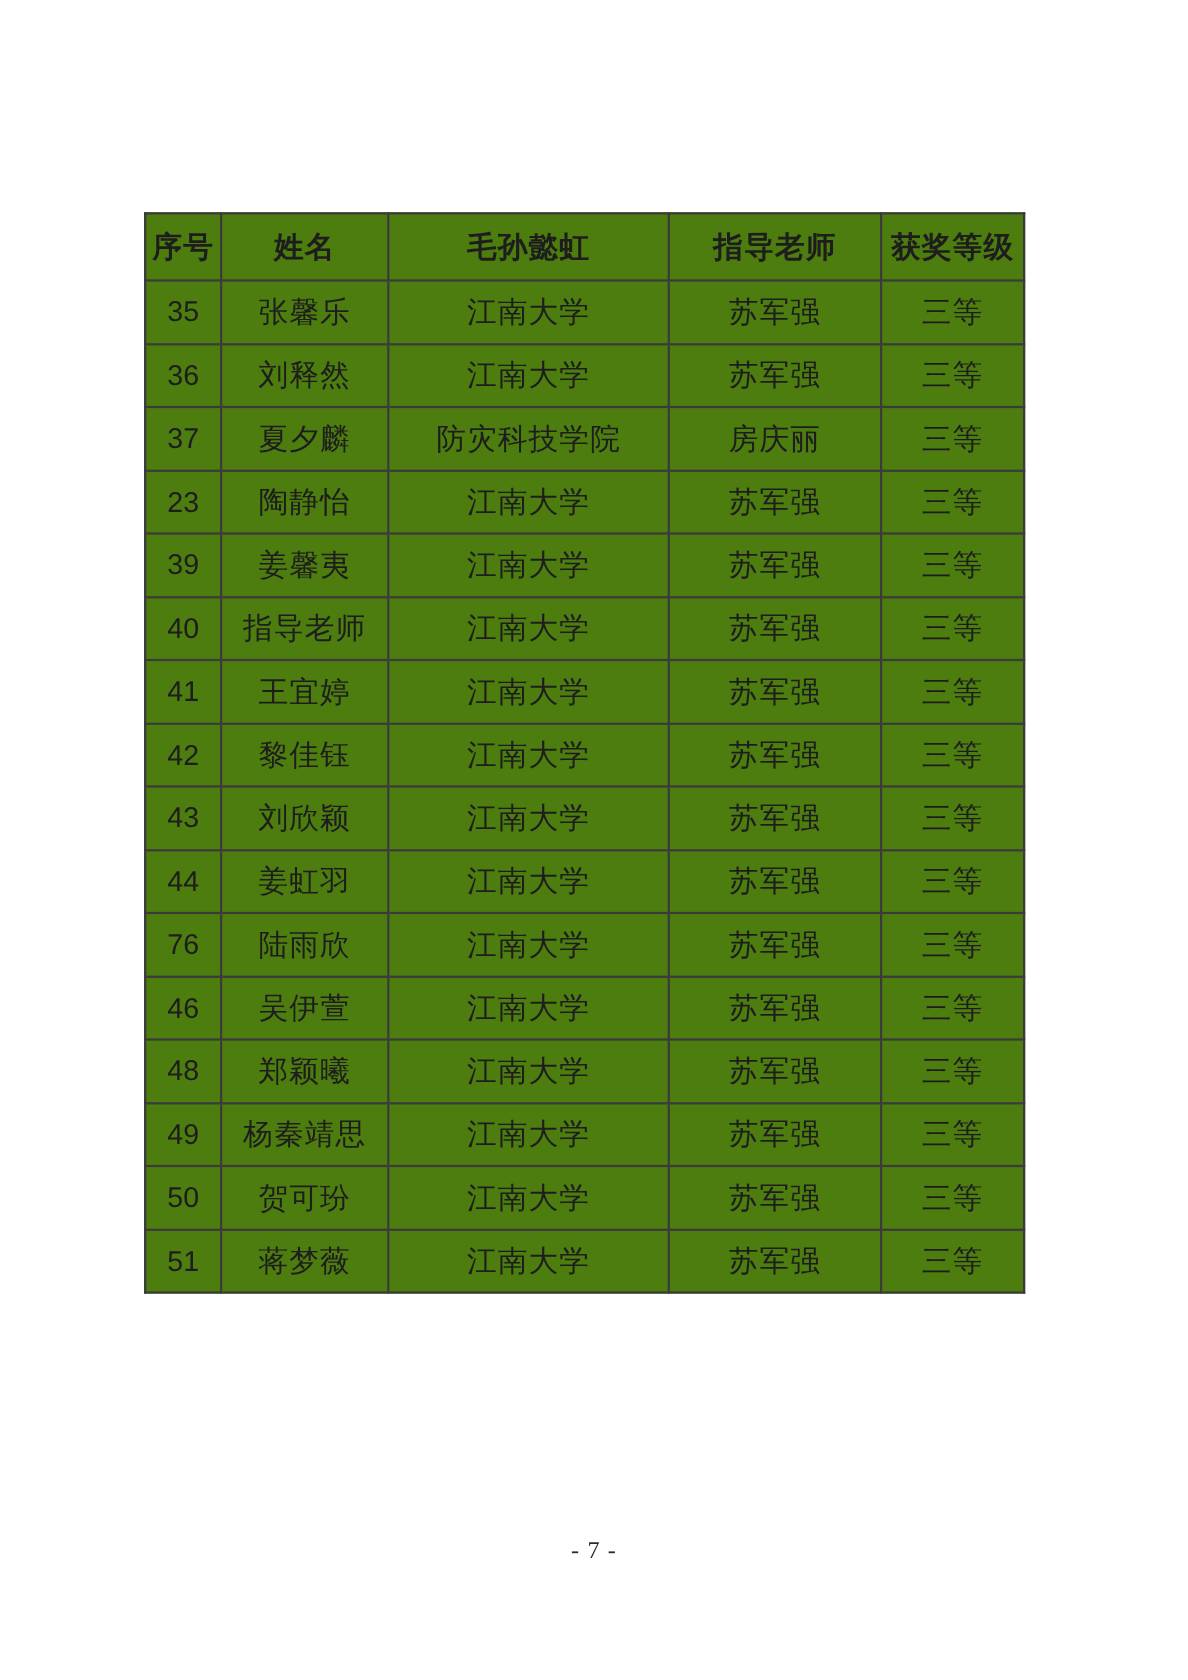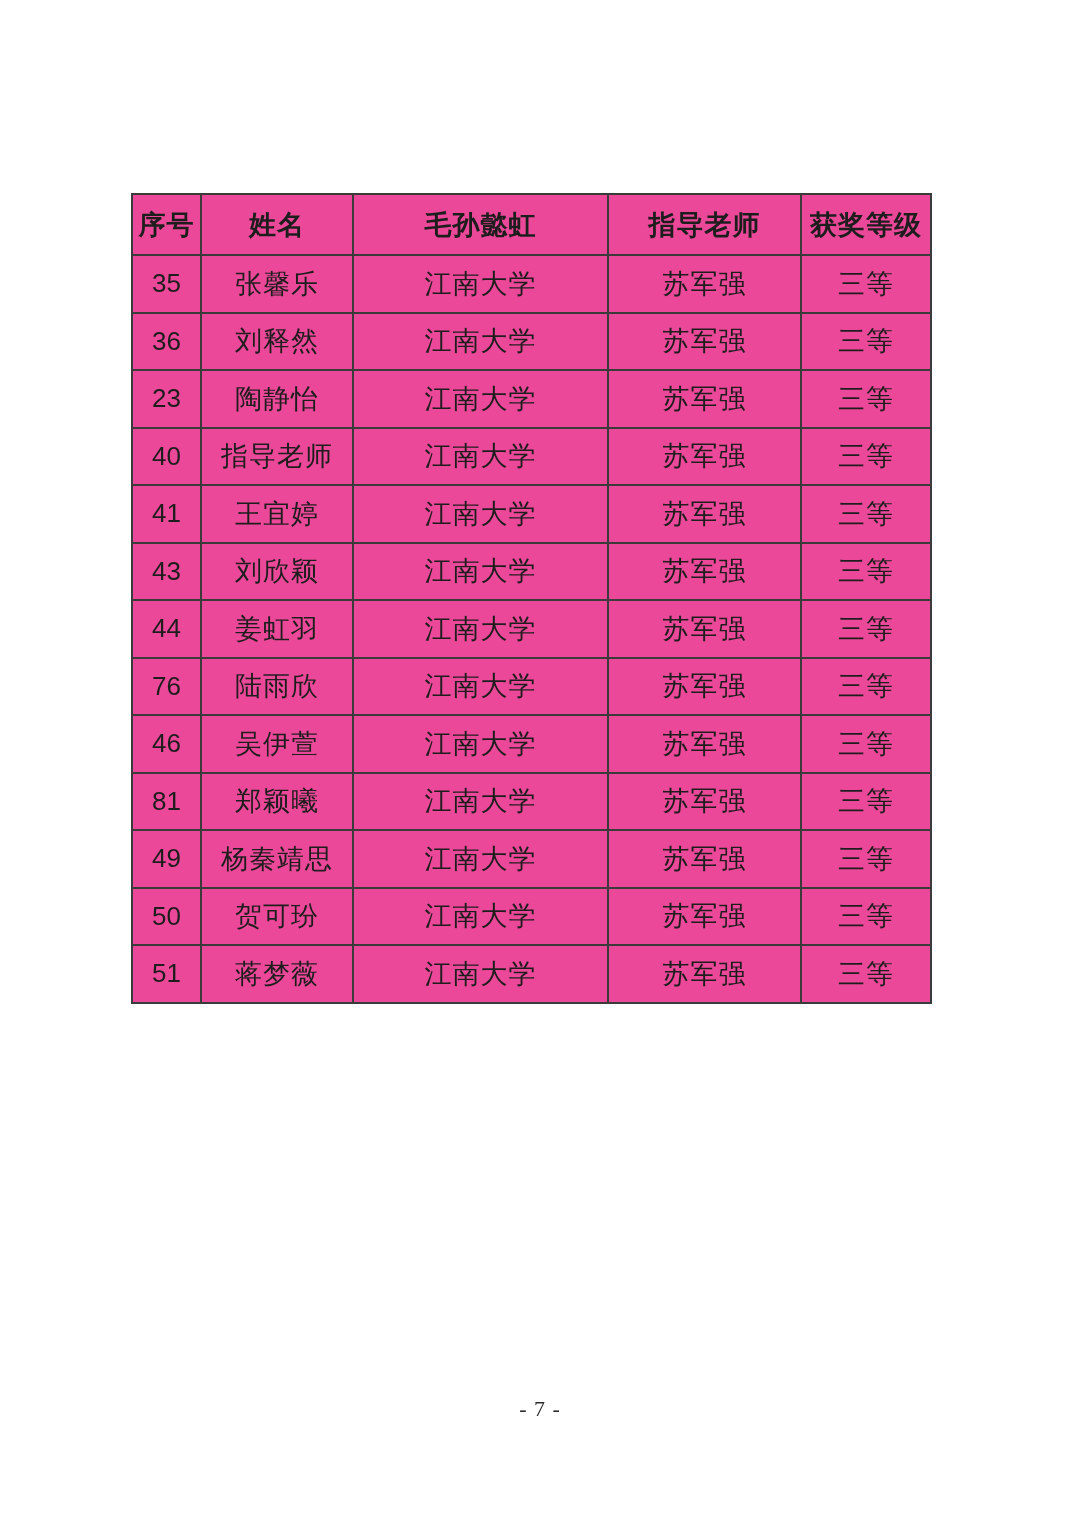--- a/index.html
+++ b/index.html
@@ -15,21 +15,21 @@
     overflow: hidden;
     font-family: "Liberation Sans", "DejaVu Sans", sans-serif;
   }
   table.award-table {
     position: absolute;
     left: 131px;
     top: 193px;
     width: 799px;
     border-collapse: collapse;
     table-layout: fixed;
-    background: #ec4899;
+    background: #4d7c0f;
   }
   .award-table th,
   .award-table td {
     border: 2px solid #3b3b3b;
     text-align: center;
     vertical-align: middle;
     color: #1d1d1d;
     padding: 0;
     overflow: hidden;
     white-space: nowrap;
@@ -97,41 +97,62 @@
         <td>三等</td>
       </tr>
       <tr>
         <td class="c-seq">36</td>
         <td>刘释然</td>
         <td>江南大学</td>
         <td>苏军强</td>
         <td>三等</td>
       </tr>
       <tr>
+        <td class="c-seq">37</td>
+        <td>夏夕麟</td>
+        <td>防灾科技学院</td>
+        <td>房庆丽</td>
+        <td>三等</td>
+      </tr>
+      <tr>
         <td class="c-seq">23</td>
         <td>陶静怡</td>
         <td>江南大学</td>
         <td>苏军强</td>
         <td>三等</td>
       </tr>
       <tr>
+        <td class="c-seq">39</td>
+        <td>姜馨夷</td>
+        <td>江南大学</td>
+        <td>苏军强</td>
+        <td>三等</td>
+      </tr>
+      <tr>
         <td class="c-seq">40</td>
         <td>指导老师</td>
         <td>江南大学</td>
         <td>苏军强</td>
         <td>三等</td>
       </tr>
       <tr>
         <td class="c-seq">41</td>
         <td>王宜婷</td>
         <td>江南大学</td>
         <td>苏军强</td>
         <td>三等</td>
       </tr>
       <tr>
+        <td class="c-seq">42</td>
+        <td>黎佳钰</td>
+        <td>江南大学</td>
+        <td>苏军强</td>
+        <td>三等</td>
+      </tr>
+      <tr>
         <td class="c-seq">43</td>
         <td>刘欣颖</td>
         <td>江南大学</td>
         <td>苏军强</td>
         <td>三等</td>
       </tr>
       <tr>
         <td class="c-seq">44</td>
         <td>姜虹羽</td>
         <td>江南大学</td>
@@ -146,21 +167,21 @@
         <td>三等</td>
       </tr>
       <tr>
         <td class="c-seq">46</td>
         <td>吴伊萱</td>
         <td>江南大学</td>
         <td>苏军强</td>
         <td>三等</td>
       </tr>
       <tr>
-        <td class="c-seq">81</td>
+        <td class="c-seq">48</td>
         <td>郑颖曦</td>
         <td>江南大学</td>
         <td>苏军强</td>
         <td>三等</td>
       </tr>
       <tr>
         <td class="c-seq">49</td>
         <td>杨秦靖思</td>
         <td>江南大学</td>
         <td>苏军强</td>

